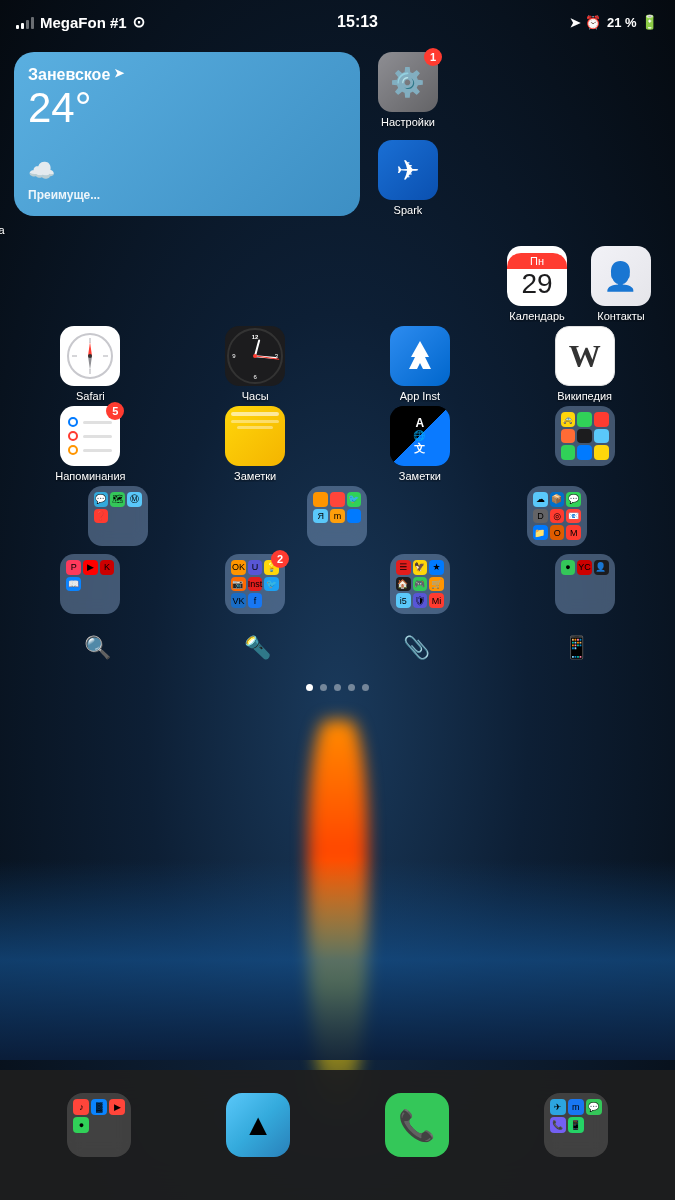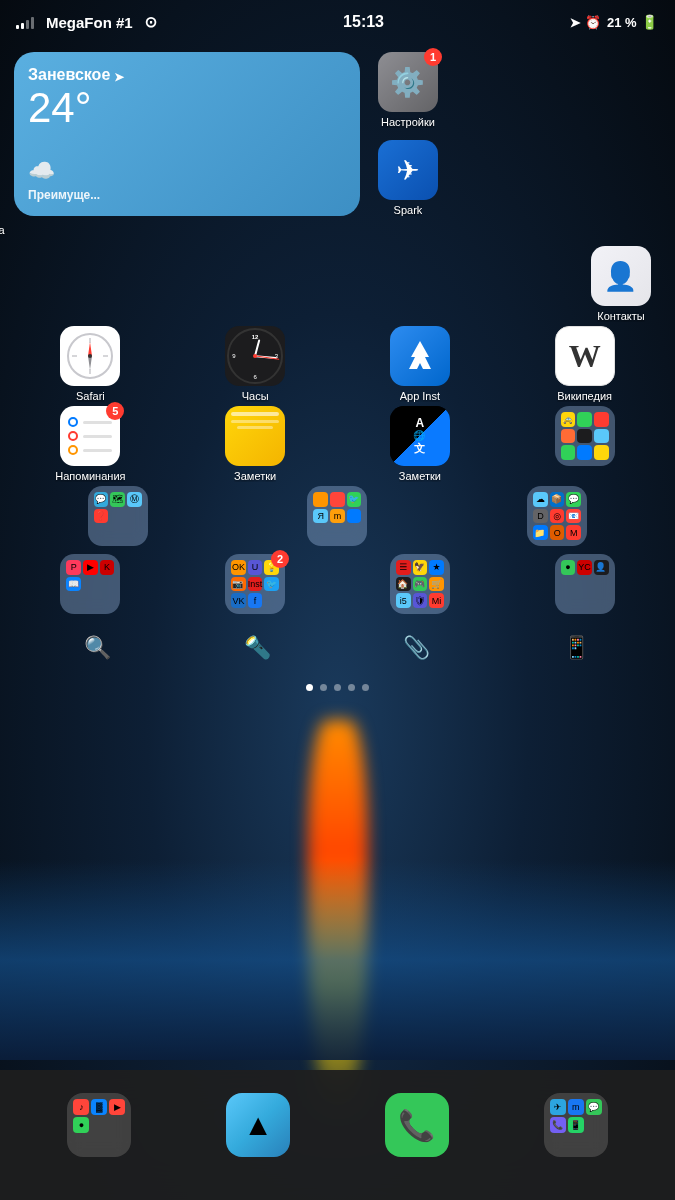--- a/index.html
+++ b/index.html
@@ -48,21 +48,21 @@
       z-index: 10;
       height: 44px;
       display: flex;
       align-items: center;
       justify-content: space-between;
       padding: 0 16px;
       color: white;
       font-size: 15px;
       font-weight: 600;
     }
-    .status-left { display: flex; align-items: center; gap: 12px; }
+    .status-left { display: flex; align-items: center; gap: 6px; }
     .status-center { font-weight: 600; font-size: 16px; }
     .status-right { display: flex; align-items: center; gap: 5px; font-size: 13px; }
     .signal-bars { display: flex; align-items: flex-end; gap: 2px; height: 14px; }
     .signal-bars span { width: 3px; background: white; border-radius: 1px; }
     .signal-bars span:nth-child(1) { height: 4px; }
     .signal-bars span:nth-child(2) { height: 6px; }
     .signal-bars span:nth-child(3) { height: 9px; opacity: 0.4; }
     .signal-bars span:nth-child(4) { height: 12px; opacity: 0.4; }
 
     
@@ -84,21 +84,21 @@
       flex: 1.1;
       background: linear-gradient(135deg, #5aafe0 0%, #3d8fc4 100%);
       border-radius: 20px;
       padding: 14px;
       color: white;
       min-height: 155px;
       display: flex;
       flex-direction: column;
       justify-content: space-between;
     }
-    .weather-city { font-size: 16px; font-weight: 600; display: flex; align-items: flex-end; gap: 4px; }
+    .weather-city { font-size: 16px; font-weight: 600; display: flex; align-items: flex-start; gap: 4px; }
     .weather-temp { font-size: 42px; font-weight: 300; }
     .weather-desc { font-size: 12px; opacity: 0.9; font-weight: bold; }
     .weather-hilo { font-size: 12px; opacity: 0.9; }
 
     
     .widget-right {
       display: flex;
       flex-direction: column;
       gap: 12px;
       flex: 1;
@@ -314,20 +314,27 @@
     </div>
 
   </div>
   <div style="text-align:center; margin-top:-8px; margin-bottom:8px; margin-left:-100px; width:145px;">
     <span style="font-size:11px; color:white; text-shadow:0 1px 3px rgba(0,0,0,0.8);">Погода</span>
   </div>
 
   <div class="app-row" style="justify-content: flex-end; gap:12px; margin-right: 0; padding-right: 4px;">
     <div style="width:72px;"></div>
 
+    <div class="app-item">
+      <div class="app-icon" style="background:white; flex-direction:column; justify-content:center; align-items:center;">
+        <div style="background:#ff3b30; color:white; width:100%; text-align:center; font-size:11px; border-radius:14px 14px 0 0; padding:2px 0;">Пн</div>
+        <div style="color:#1c1c1e; font-size:28px; font-weight:300; line-height:1.1;">29</div>
+      </div>
+      <span class="app-label">Календарь</span>
+    </div>
 
     <div class="app-item">
       <div class="app-icon icon-contacts">
         <span style="font-size:28px;">👤</span>
       </div>
       <span class="app-label">Контакты</span>
     </div>
   </div>
 
   <div class="app-row">

